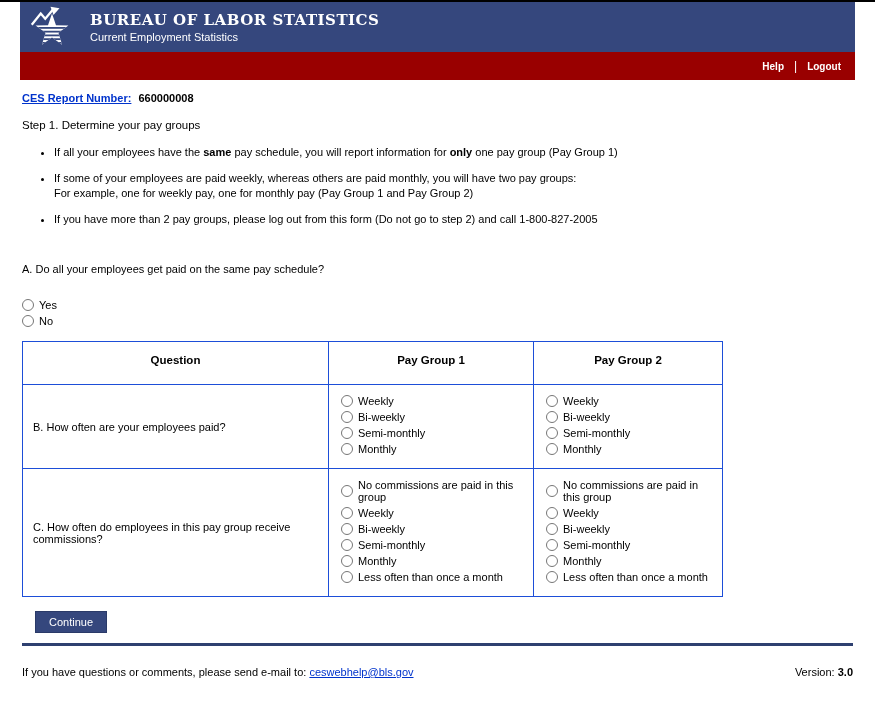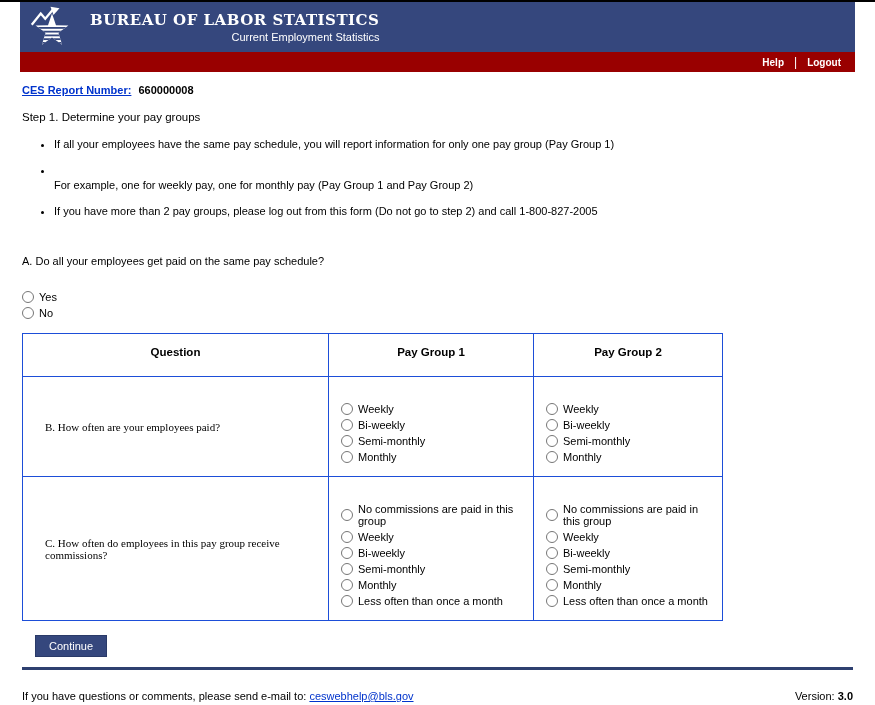--- a/index.html
+++ b/index.html
@@ -19,60 +19,60 @@
   .hdr-blue {
     background: #35477D; height: 50px;
     display: flex; align-items: center; padding-left: 8px;
   }
   .logo { width: 48px; height: 42px; margin-right: 14px; flex: 0 0 auto; }
   .hdr-titles { display: flex; flex-direction: column; }
   .agency {
     color: #ffffff; font-family: "DejaVu Serif", serif;
     font-weight: bold; font-size: 15px; letter-spacing: 0.5px; line-height: 17px;
   }
-  .subtitle { color: #ffffff; font-size: 11px; margin-top: 2px; text-align: right; }
+  .subtitle { color: #ffffff; font-size: 11px; margin-top: 2px; }
   .hdr-red {
-    background: #990000; height: 20px;
+    background: #990000; height: 28px;
     display: flex; align-items: center; justify-content: flex-end;
     padding-right: 14px; gap: 10px;
   }
   .hdr-red a { color: #ffffff; font-size: 10px; font-weight: bold; text-decoration: none; cursor: pointer; }
   .hdr-red .divider { color: #ffffff; font-size: 12px; font-weight: normal; }
 
   
   .main { padding: 0 2px; }
   .report-line { margin-top: 12px; }
   .report-link { color: #0033CC; font-weight: bold; text-decoration: underline; cursor: pointer; }
   .report-num { font-weight: bold; margin-left: 4px; margin-top: 24px; }
   .step-title { font-weight: normal; margin-top: 15px; font-size: 11.5px; }
   ul.bullets { margin: 14px 0 0 0; padding-left: 32px; }
   ul.bullets li { margin-bottom: 11px; line-height: 15px; }
   ul.bullets li:last-child { margin-bottom: 16px; }
-  .b { font-weight: normal; }
+  .b { font-weight: bold; }
   .step2-title { margin-top: 30px; }
   .question-a { margin-top: 36px; }
   .radio-group-a { margin-top: 24px; }
   .radio-opt { display: flex; align-items: center; cursor: pointer; margin-bottom: 4px; }
   .radio-opt input { width: 12px; height: 12px; margin: 0 5px 0 0; cursor: pointer; }
 
   
   table.paytable {
     border-collapse: collapse; margin-top: 14px; width: 700px;
     table-layout: fixed; font-size: 11px;
   }
   table.paytable th, table.paytable td { border: 1px solid #1d4ed8; }
   table.paytable th {
     height: 43px; font-weight: bold; text-align: center;
     vertical-align: middle; padding-bottom: 8px; font-size: 11.5px;
   }
   col.c-q { width: 306px; }
   col.c-p1 { width: 205px; }
   col.c-p2 { width: 189px; }
-  td.qcell { vertical-align: middle; padding-left: 22px; padding-right: 6px; font-family: Liberation Serif, serif; }
-  td.optcell { vertical-align: middle; padding: 26px 4px 9px 12px; }
+  td.qcell { vertical-align: middle; padding-left: 10px; padding-right: 6px; }
+  td.optcell { vertical-align: middle; padding: 9px 4px 9px 12px; }
   .row-b td { height: 84px; }
   .row-c td { height: 128px; }
 
   
   .continue-btn {
     margin: 14px 0 0 13px; width: 72px; height: 22px;
     background: #35477D; color: #ffffff; border: 1px solid #2A3A68;
     font-family: "Liberation Sans", sans-serif; font-size: 11px; cursor: pointer;
   }
   .footer {
@@ -120,21 +120,21 @@
 
     <div class="report-line">
       <a class="report-link">CES Report Number:</a>
       <span class="report-num">660000008</span>
     </div>
 
     <div class="step-title">Step 1. Determine your pay groups</div>
 
     <ul class="bullets">
       <li><span>If all your employees have the </span><span class="b">same</span><span> pay schedule, you will report information for </span><span class="b">only</span><span> one pay group (Pay Group 1)</span></li>
-      <li><br><span>For example, one for weekly pay, one for monthly pay (Pay Group 1 and Pay Group 2)</span></li>
+      <li><span>If some of your employees are paid weekly, whereas others are paid monthly, you will have two pay groups:</span><br><span>For example, one for weekly pay, one for monthly pay (Pay Group 1 and Pay Group 2)</span></li>
       <li>If you have more than 2 pay groups, please log out from this form (Do not go to step 2) and call 1-800-827-2005</li>
     </ul>
 
 
     <div class="question-a">A. Do all your employees get paid on the same pay schedule?</div>
 
     <div class="radio-group-a">
       <label class="radio-opt">
         <input type="radio" name="qa" style="">
         <span>Yes</span>

